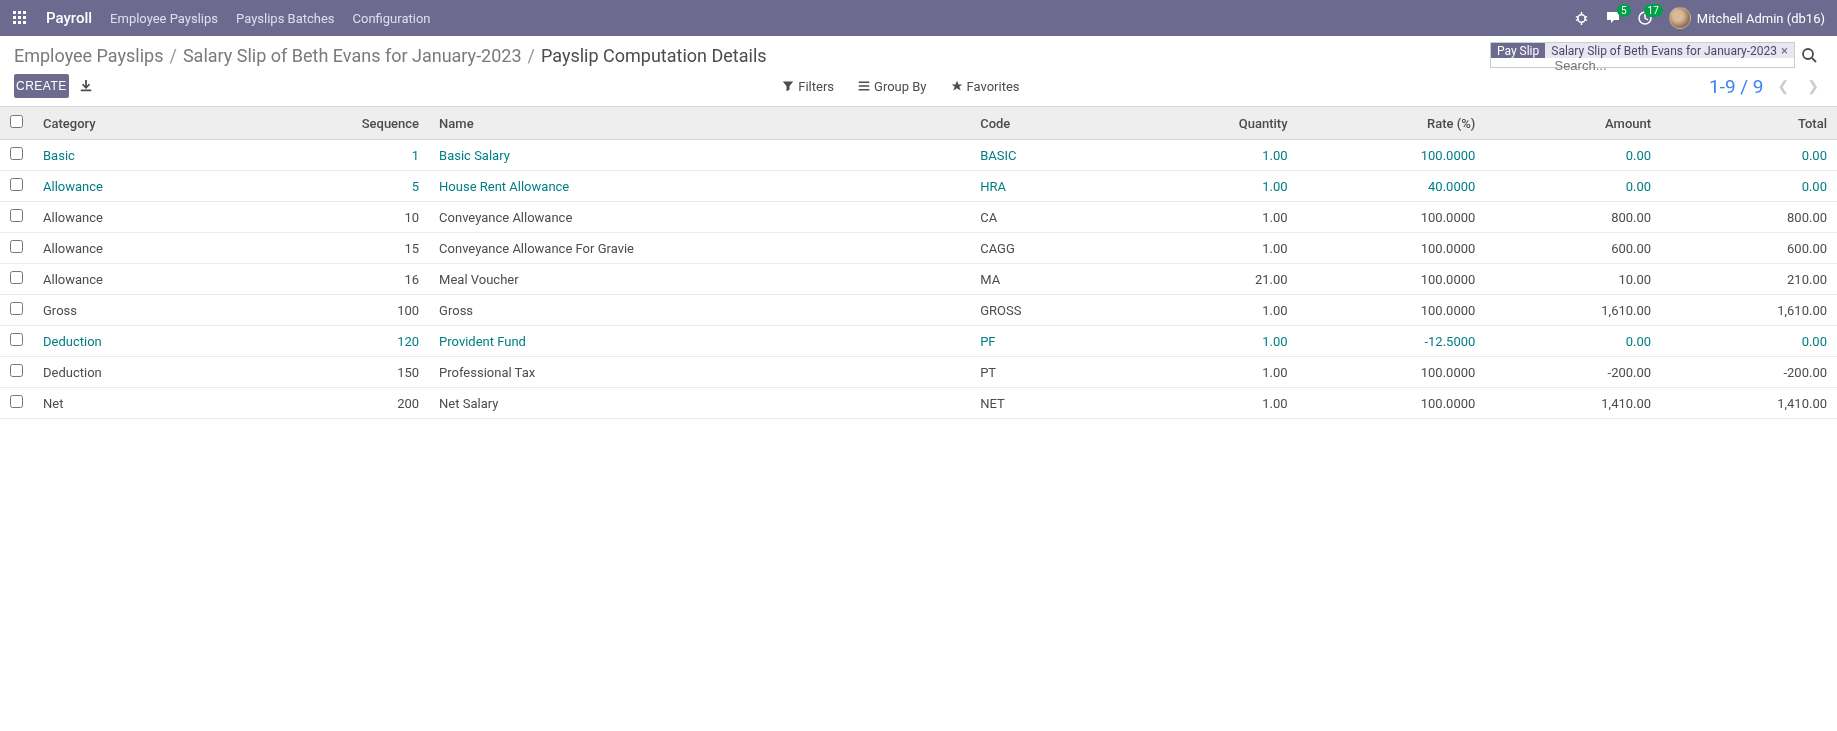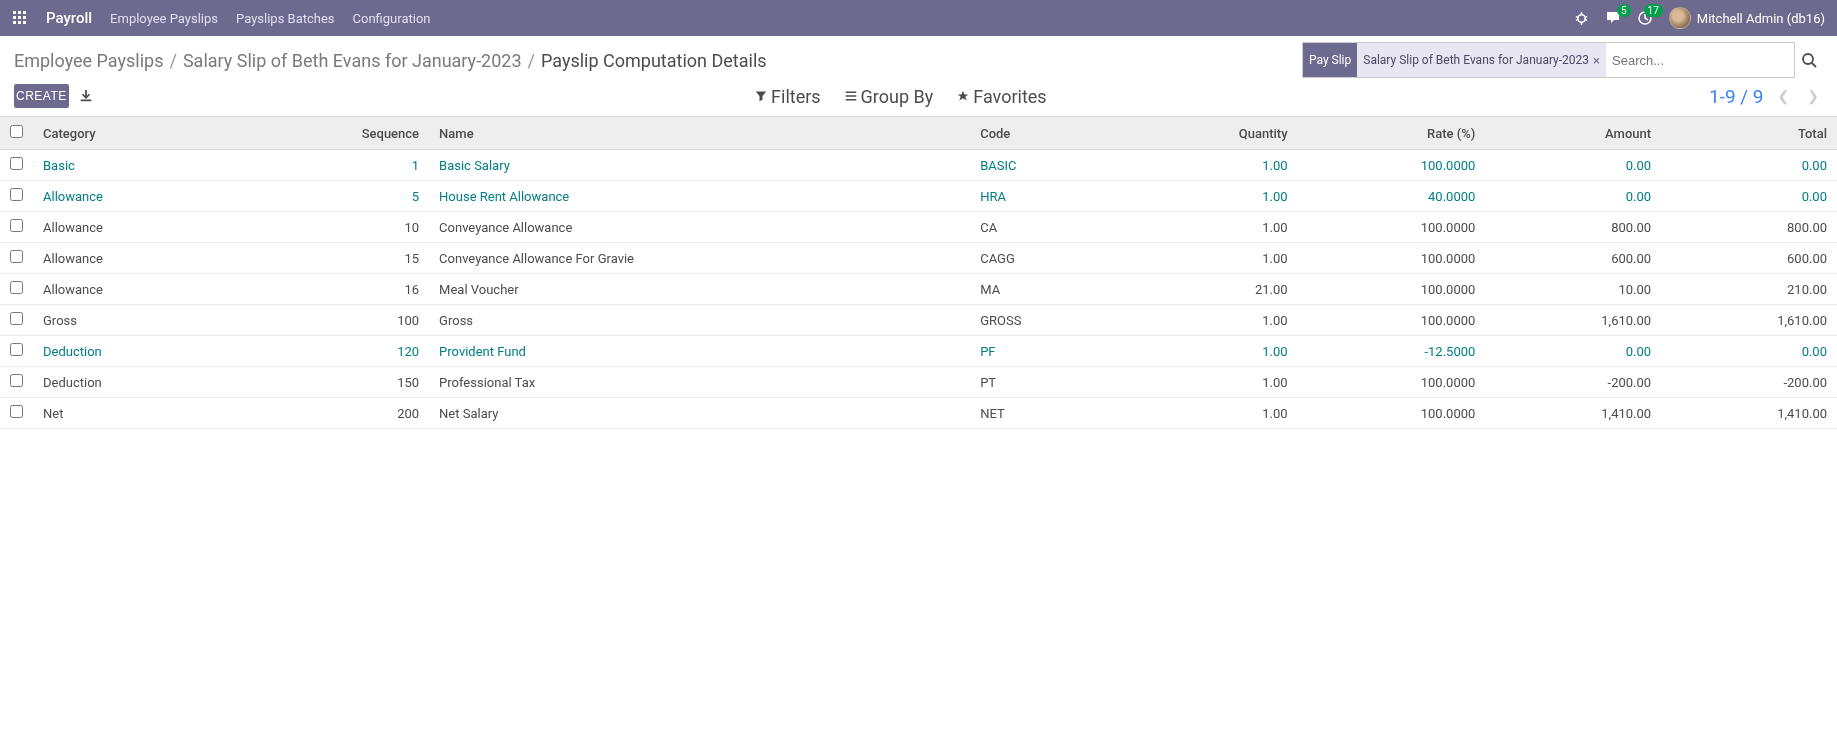--- a/index.html
+++ b/index.html
@@ -19,35 +19,35 @@
   
   
   .control-panel { padding: 6px 14px 4px 14px; }
   .cp-top { display:flex; align-items:center; }
   .breadcrumb { font-size: 18px; color: #7a7a7a; display:flex; align-items:center; gap:6px; flex-wrap:wrap; }
   .breadcrumb .bc-link { color: #7a7a7a; cursor:pointer; }
   .breadcrumb .bc-active { color: #4c4c4c; }
   .breadcrumb .sep { color: #999; }
   
   .search-area { margin-left:auto; display:flex; align-items:center; }
-  .search-box { display:flex; align-items:center; border:1px solid #ccc; height:36px; min-width:280px; position:relative;}
+  .search-box { display:flex; align-items:center; border:1px solid #ccc; height:26px; min-width:280px; position:relative;flex-direction:column;}
   .facet { display:flex; align-items:center; height:100%; }
   .facet-label { background:#6d6a8f; color:#fff; padding:0 6px; font-size:12px; height:100%; display:flex; align-items:center;}
   .facet-value { background:#e8e6f0; color:#4b4967; padding:0 6px; font-size:12px; height:100%; display:flex; align-items:center; gap:4px;}
   .facet-remove { cursor:pointer; color:#6d6a8f; font-size:13px;}
   .search-input { border:none; outline:none; flex:1; padding:0 6px; font-size:13px; color:#888; background:transparent; min-width:140px;}
   .search-icon { color:#6d6a8f; cursor:pointer; padding:0 6px;}
   
   .cp-bottom { display:flex; align-items:center; margin-top:6px; }
   .cp-buttons { display:flex; align-items:center; gap:10px; }
   .btn-create { background:#6d6a8f; color:#fff; border:none; padding:5px 2px; font-size:12px; cursor:pointer; letter-spacing:0.5px; border-radius:2px;}
   .btn-download { color:#6d6a8f; cursor:pointer; font-size:15px; }
   
   .cp-center { flex:1; display:flex; justify-content:center; gap:24px; }
-  .cp-tool { cursor:pointer; color:#4c4c4c; display:flex; align-items:center; gap:4px; font-size:18px;}
+  .cp-tool { cursor:pointer; color:#4c4c4c; display:flex; align-items:center; gap:4px; font-size:13px;}
   
   .cp-right { display:flex; align-items:center; gap:10px; }
   .pager { color:#3b82f6; font-size:19px;}
   .pager-btn { color:#ccc; cursor:pointer; padding:0 4px; font-size:14px;}
   
   
   .table-wrap { border-top:1px solid #d8d8d8; margin-top:4px;}
   table { width:100%; border-collapse:collapse;border-radius:8px; }
   thead th { background:#eeeeee; text-align:left; padding:8px 10px; font-weight:500; color:#4c4c4c; border-bottom:1px solid #d8d8d8; font-size:13px; white-space:nowrap;}
   tbody td { padding:7px 10px; border-bottom:1px solid #ebebeb; font-size:13px; white-space:nowrap;}

